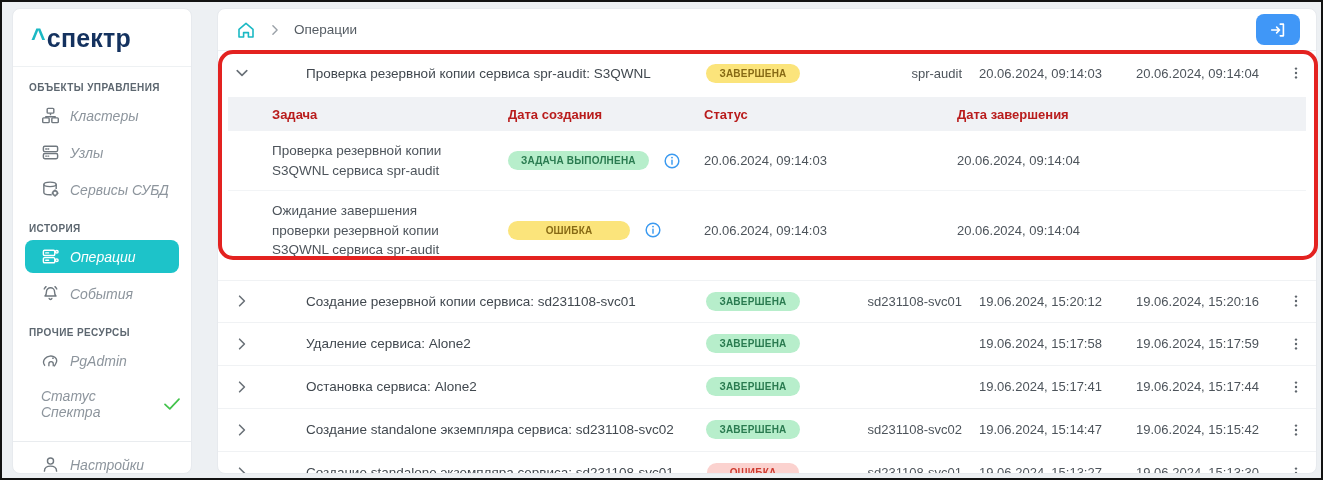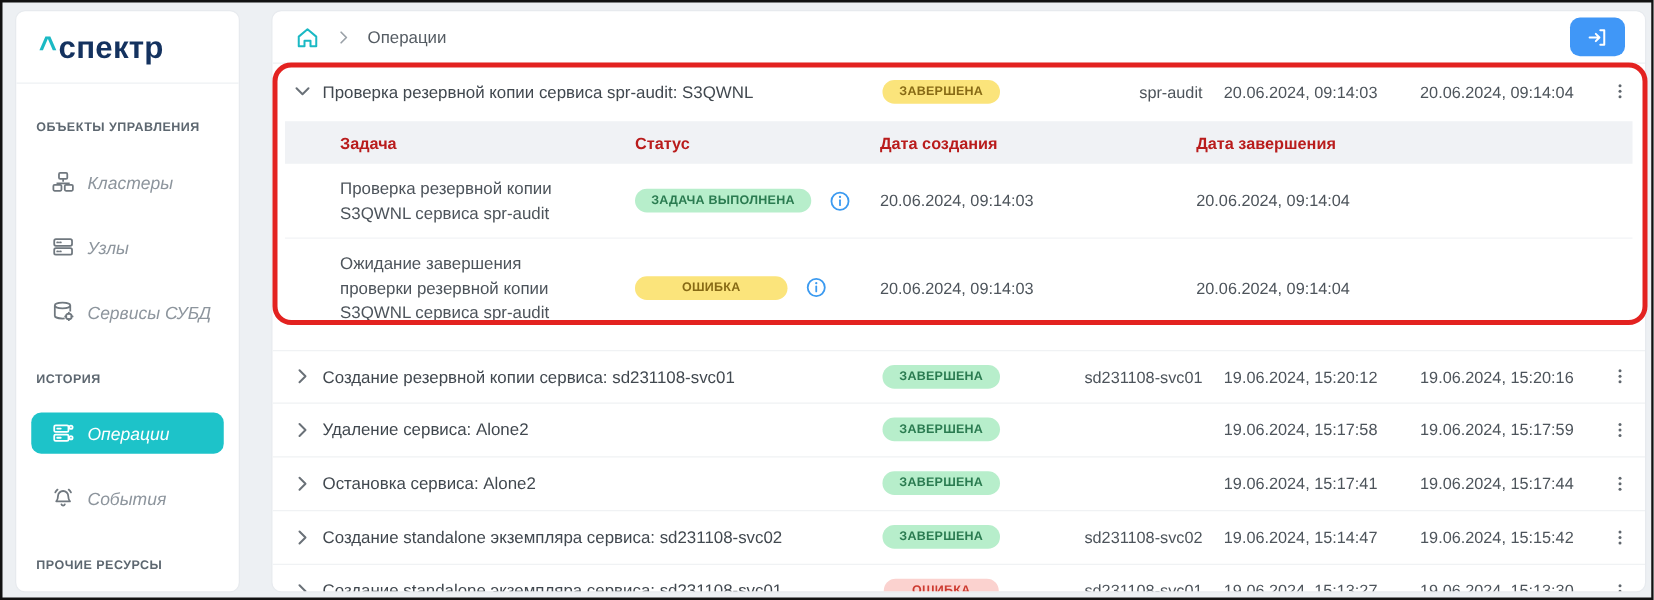--- a/index.html
+++ b/index.html
@@ -7,21 +7,21 @@
   .screen {
     position:relative; width:1323px; height:480px;
     background:#edf0f3; border:2px solid #121212; overflow:hidden;
     font-family:"Liberation Sans", sans-serif;
   }
 
   
   .sidebar {
     position:absolute; left:10px; top:6px; width:180px; height:466px;
     background:#fff; border:1px solid #e7eaee; border-radius:8px;
-    display:flex; flex-direction:column; overflow:hidden;gap:15px;
+    display:flex; flex-direction:column; overflow:hidden;
   }
   .logo-row { padding:15px 18px 13px 18px; border-bottom:1px solid #eef1f3; }
   .logo { font-size:25px; font-weight:bold; color:#14325f; letter-spacing:.2px; }
   .logo .caret { color:#1bb9c4; margin-right:1px; }
   .side-section-label {
     padding:15px 16px 4px 16px; font-size:10px; font-weight:bold;
     color:#5d6770; letter-spacing:.4px;
   }
   .side-item {
     display:flex; align-items:center; gap:10px;
@@ -54,21 +54,21 @@
     justify-content:center; cursor:pointer;
   }
 
   
   .op-row {
     display:flex; align-items:center; height:43px;
     border-bottom:1px solid #f0f2f4; font-size:13.5px; color:#41484f;
   }
   .op-row.expanded-head { border-bottom:none; height:44px; }
   .cell-chevron { width:40px; padding-left:16px; display:flex; align-items:center; color:#6a7178; cursor:pointer; }
-  .cell-title { flex:1; padding-right:8px; white-space:nowrap; overflow:hidden; }
+  .cell-title { flex:1; padding-right:8px; white-space:nowrap; overflow:hidden;margin-left:48px; }
   .cell-badge { width:128px; display:flex; justify-content:center; }
   .cell-service { width:145px; text-align:right; font-size:13px; color:#4d545b; }
   .cell-date { width:157px; text-align:center; font-size:13px; color:#4d545b; white-space:nowrap; }
   .cell-kebab { width:40px; display:flex; justify-content:center; cursor:pointer; }
 
   .badge {
     display:inline-block; padding:4px 13px; border-radius:12px;
     font-size:10px; font-weight:bold; letter-spacing:.2px; white-space:nowrap;
     text-align:center; min-width:92px;
   }
@@ -252,22 +252,22 @@
           <circle cx="10" cy="4.5" r="1.5"></circle>
             <circle cx="10" cy="10" r="1.5"></circle>
             <circle cx="10" cy="15.5" r="1.5"></circle>
         </svg>
       </span>
     </div>
 
     <div class="task-table">
       <div class="task-grid task-head">
         <div>Задача</div>
+        <div>Дата создания</div>
         <div>Статус</div>
-        <div>Дата создания</div>
         <div>Дата завершения</div>
       </div>
 
       <div class="task-grid task-row">
         <div class="task-name">Проверка резервной копии S3QWNL сервиса spr-audit</div>
         <div class="task-status">
           <span class="badge badge-green">ЗАДАЧА ВЫПОЛНЕНА</span>
           <span style="cursor:pointer;">
             <svg width="18" height="18" viewBox="0 0 20 20" fill="none" stroke="#3b9af0" stroke-width="1.6">
               <circle cx="10" cy="10" r="7.6"></circle>

